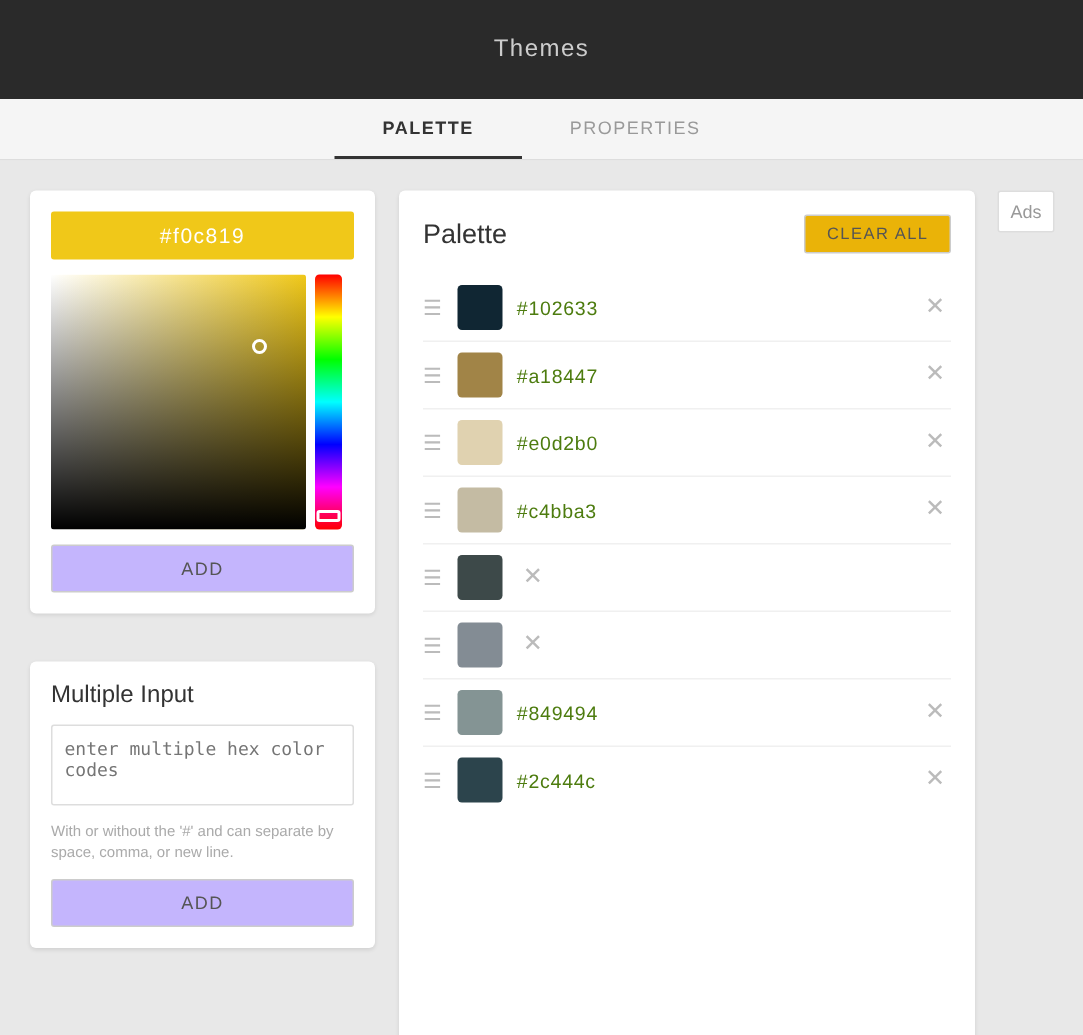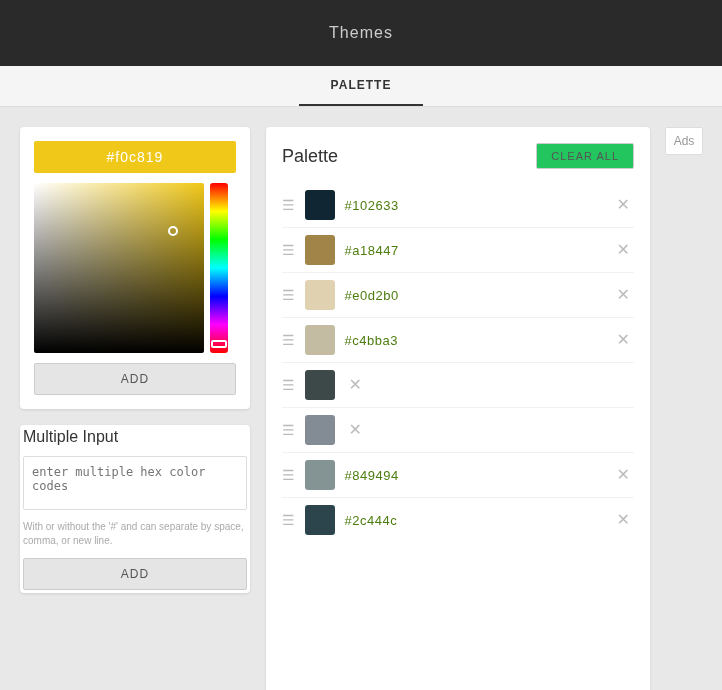--- a/index.html
+++ b/index.html
@@ -133,35 +133,36 @@
       width: 16px;
       height: 8px;
       border: 2px solid #fff;
       border-radius: 2px;
       pointer-events: none;
     }
 
     .add-btn {
       width: 100%;
       padding: 8px;
-      background: #e5e5e5;
+      background: #c4b5fd;
       border: 1px solid #ccc;
       border-radius: 2px;
       font-size: 12px;
       letter-spacing: 1px;
       color: #555;
       cursor: pointer;
       text-align: center;
     }
 
     .multiple-input-card {
       background: #fff;
       border-radius: 4px;
-      padding: 3px;
+      padding: 14px;
       box-shadow: 0 1px 3px rgba(0,0,0,0.1);
+      margin-top: 16px;
     }
 
     .multiple-input-title {
       font-size: 16px;
       color: #333;
       margin-bottom: 10px;
       font-weight: 400;
     }
 
     .hex-textarea {
@@ -201,21 +202,21 @@
     }
 
     .palette-title {
       font-size: 18px;
       color: #333;
       font-weight: 400;
     }
 
     .clear-all-btn {
       border: 1px solid #ccc;
-      background: #22c55e;
+      background: #eab308;
       padding: 6px 14px;
       font-size: 11px;
       letter-spacing: 1px;
       color: #555;
       cursor: pointer;
       border-radius: 2px;
     }
 
     .palette-list {
       display: flex;
@@ -285,20 +286,21 @@
   </style>
 </head>
 <body>
 
 <div class="top-bar">
   <span>Themes</span>
 </div>
 
 <div class="tab-bar">
   <div class="tab active">PALETTE</div>
+  <div class="tab">PROPERTIES</div>
 </div>
 
 <div class="main-content">
 
   <div class="left-panel">
 
     <div class="color-picker-card">
       <div class="color-hex-bar">#f0c819</div>
       <div class="picker-area">
         <div class="color-gradient">

